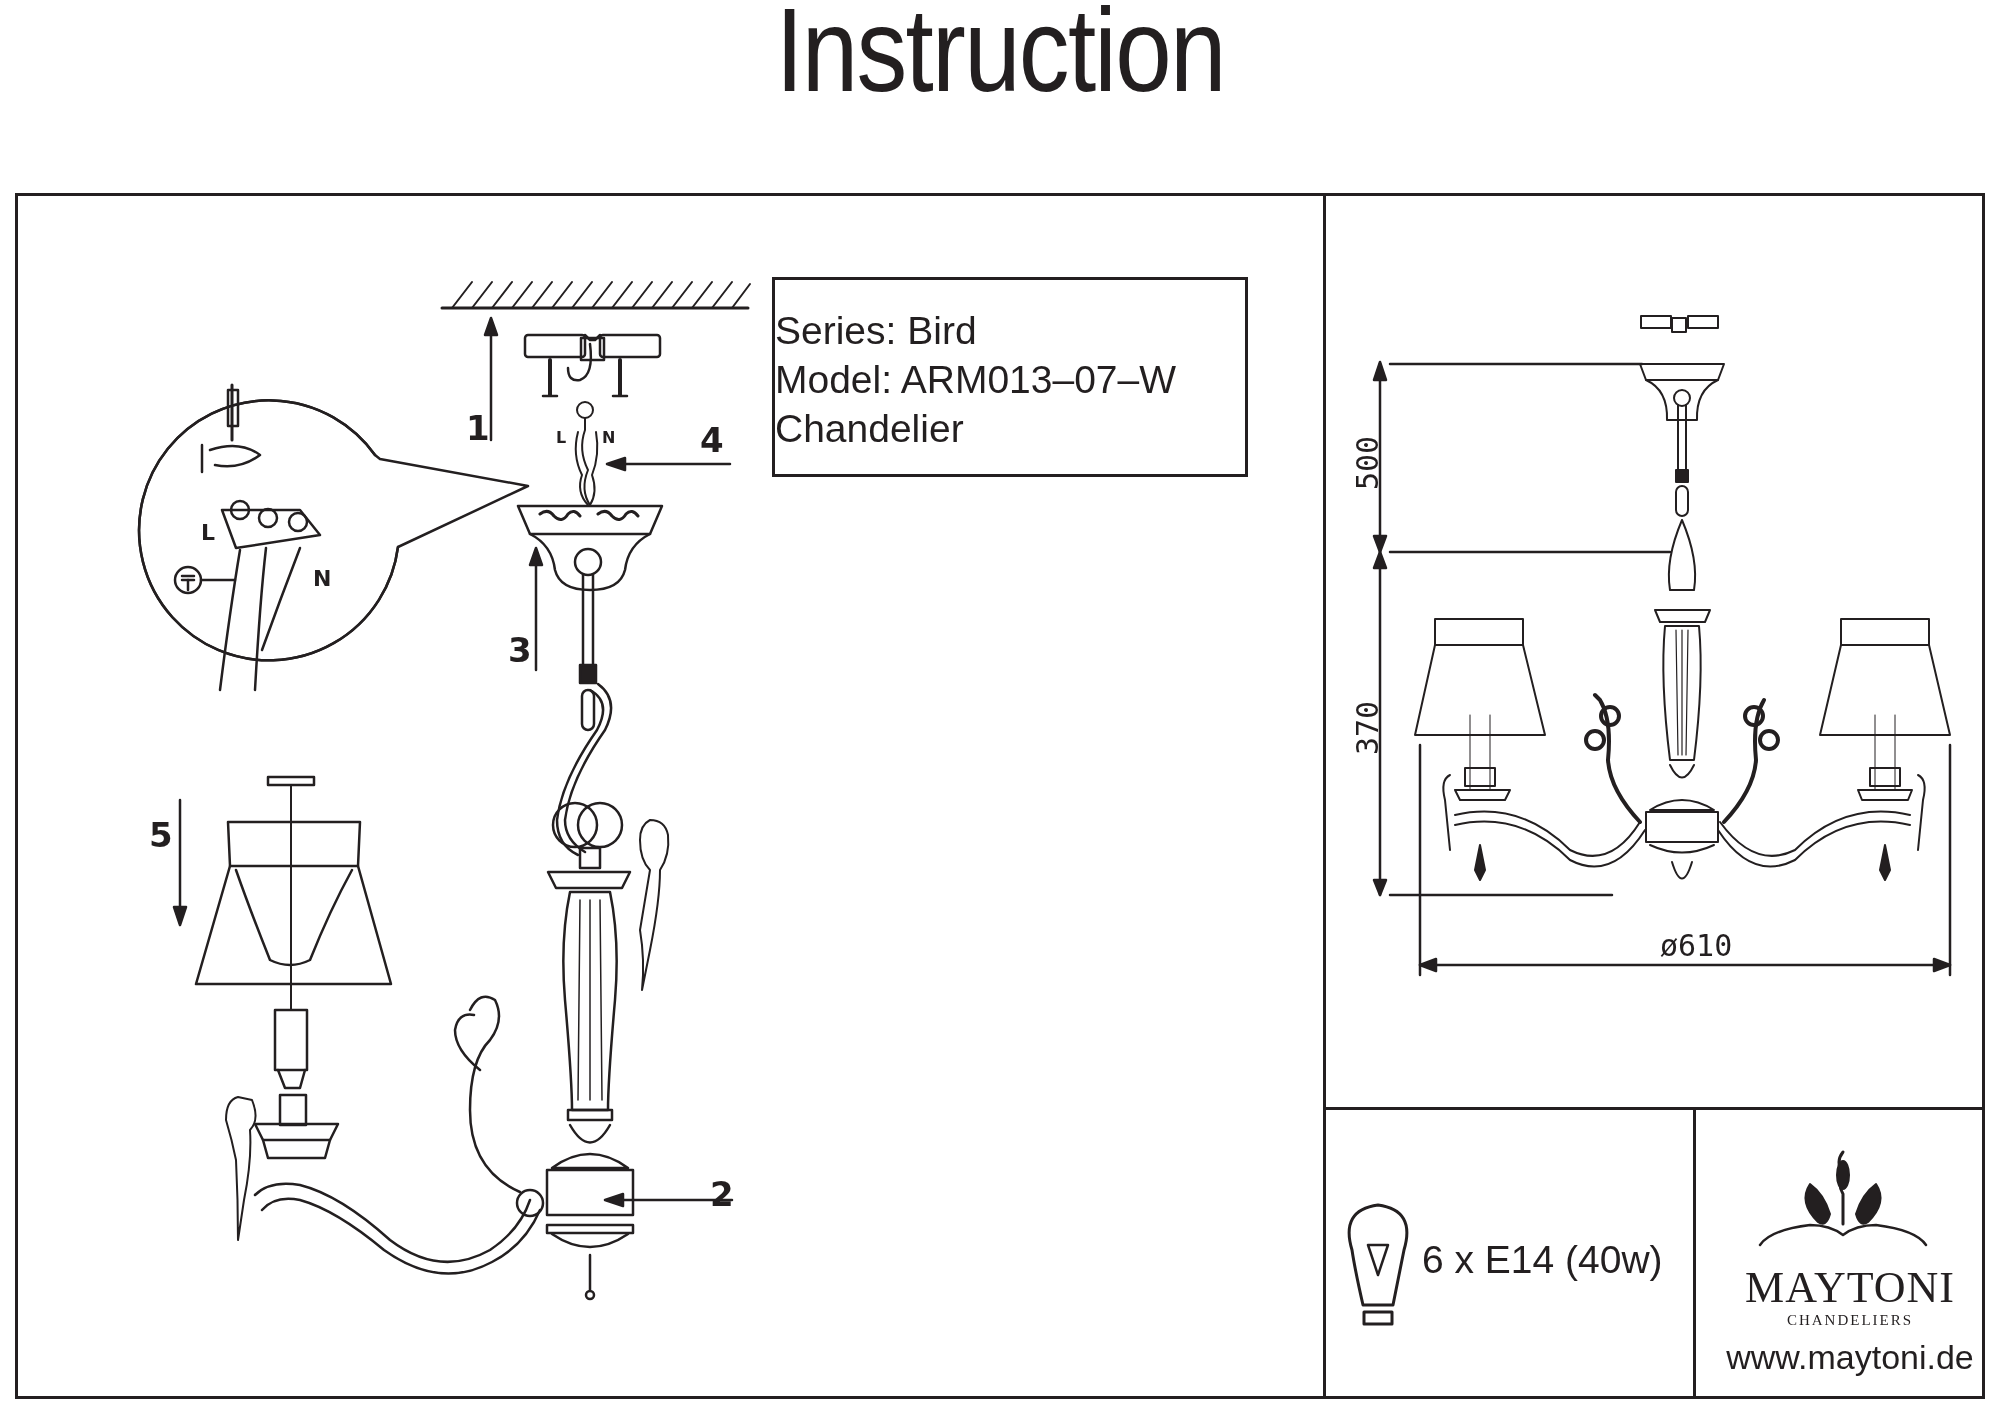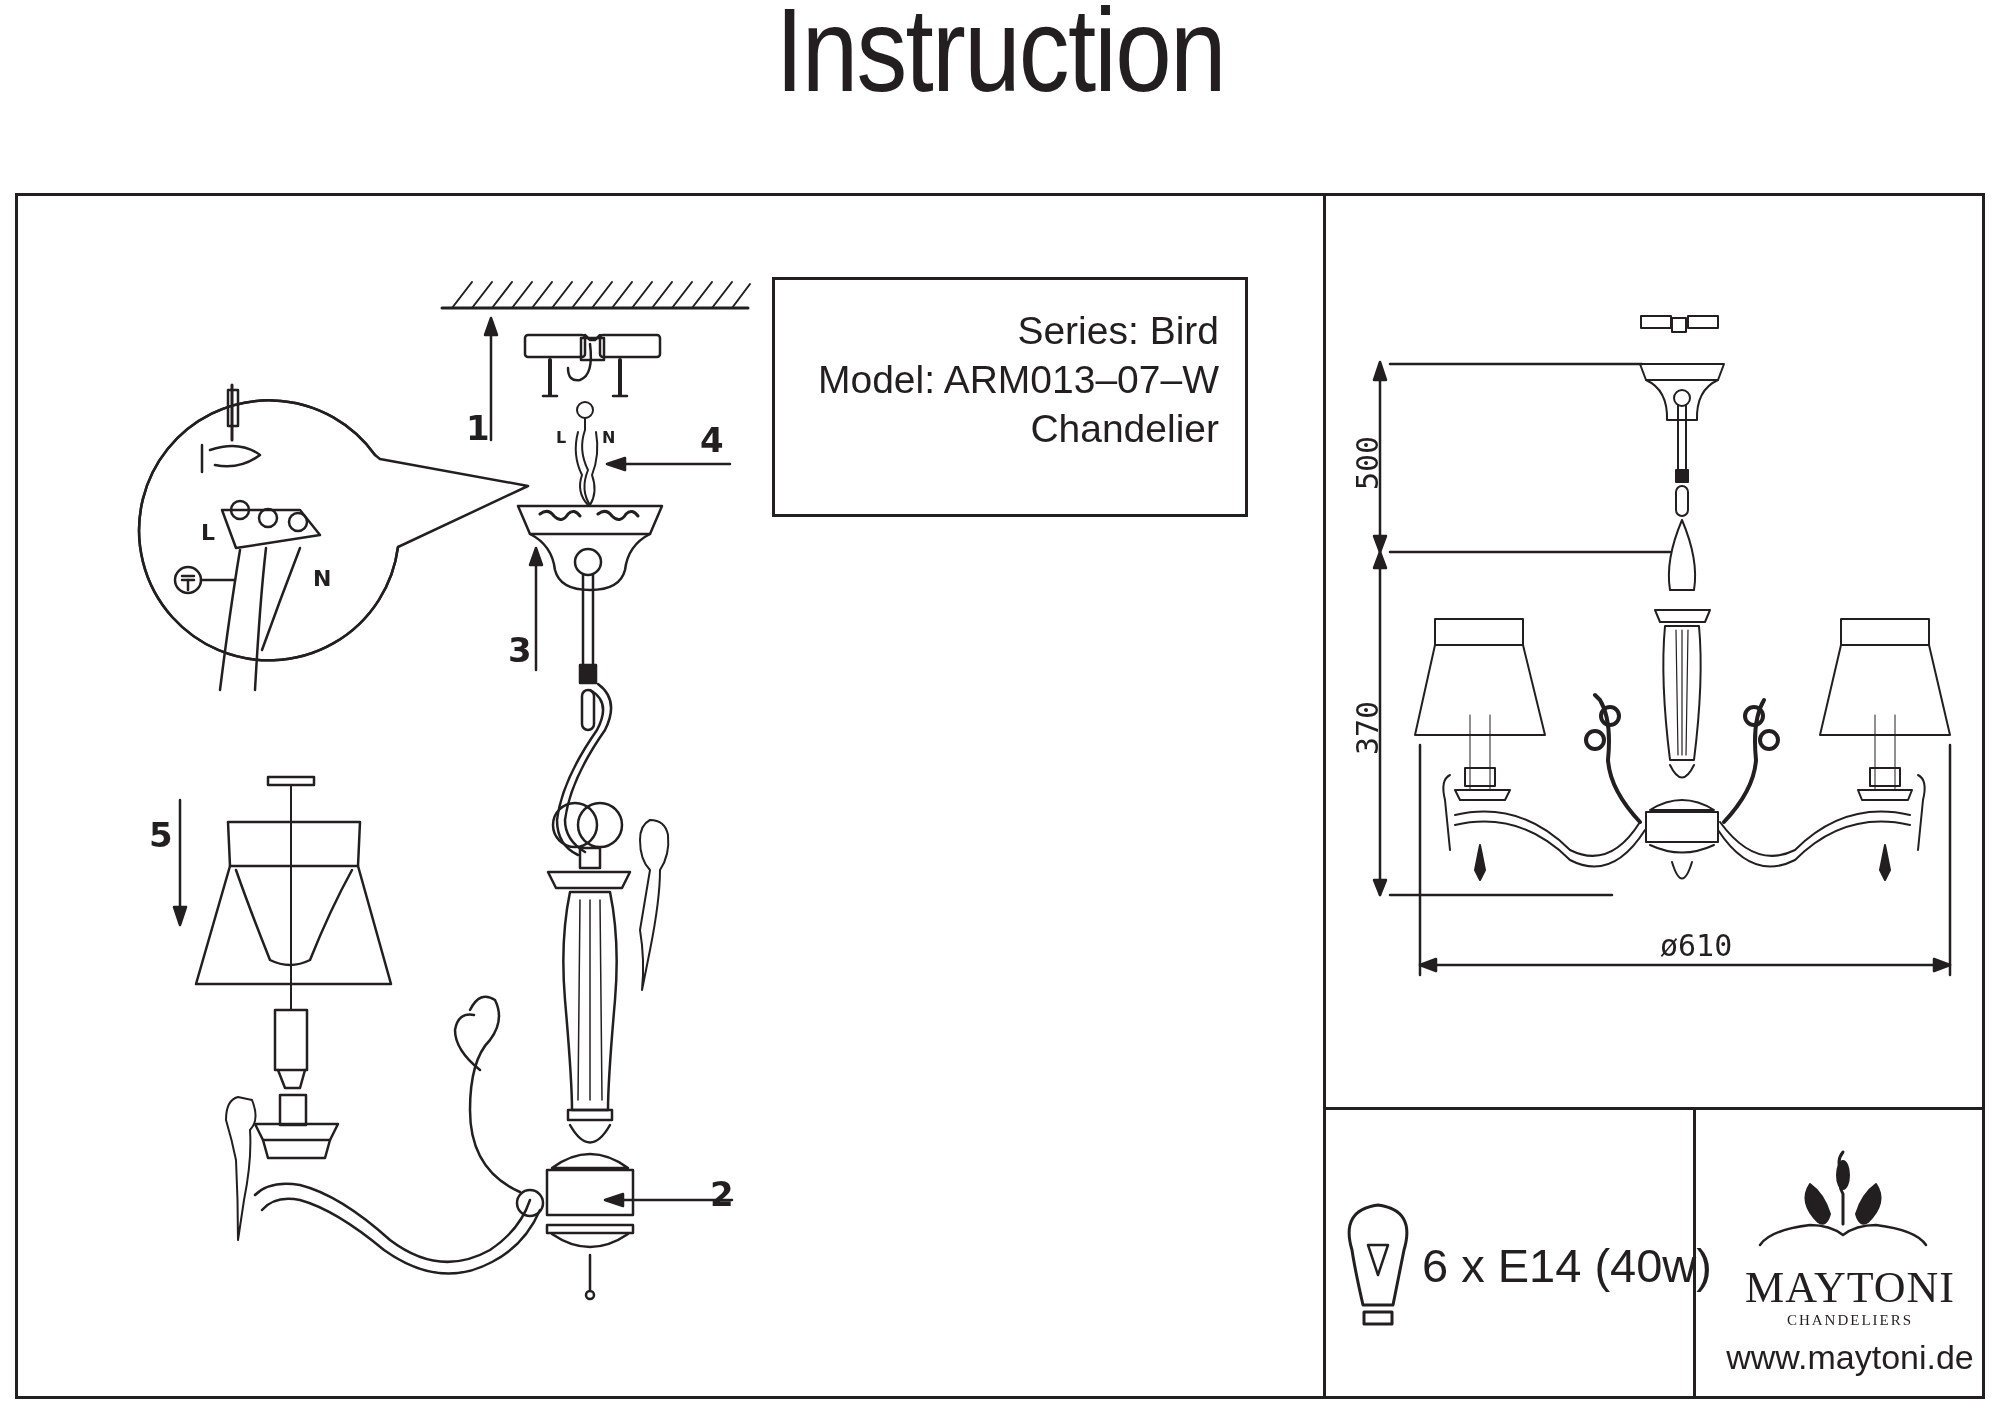--- a/index.html
+++ b/index.html
@@ -4,25 +4,25 @@
 <style>
   html, body { margin:0; padding:0; background:#ffffff; }
   body { width:2000px; height:1414px; position:relative; overflow:hidden;
          font-family:"Liberation Sans", sans-serif; color:#231f20; }
   .title { position:absolute; left:0; width:2000px; top:-18px; text-align:center;
            font-size:118px; letter-spacing:-2px; transform:scaleX(0.86); transform-origin:1000px 0; }
   .frame { position:absolute; left:15px; top:193px; width:1970px; height:1206px;
            border:3px solid #231f20; box-sizing:border-box; }
   .vline { position:absolute; background:#231f20; }
   .hline { position:absolute; background:#231f20; }
-  .infobox { position:absolute; left:772px; top:277px; width:476px; height:240px;
-             border:3px solid #231f20; box-sizing:border-box; text-align:right;
+  .infobox { position:absolute; left:772px; top:277px; width:476px; height:200px;
+             border:3px solid #231f20; box-sizing:border-box; 
              padding:26px 26px 16px 0; font-size:39px; line-height:49px; }
   .infobox div { white-space:nowrap; }
-  .bulb-text { position:absolute; left:1422px; top:1238px; font-size:47px; white-space:nowrap; }
+  .bulb-text { position:absolute; left:1422px; top:1238px; font-size:39px; white-space:nowrap; }
   .brand-name { position:absolute; left:1690px; width:320px; top:1262px; text-align:center;
                 font-family:"Liberation Serif", serif; font-size:44px; letter-spacing:1px; }
   .brand-sub { position:absolute; left:1690px; width:320px; top:1312px; text-align:center;
                font-family:"Liberation Serif", serif; font-size:15px; letter-spacing:2px; }
   .brand-url { position:absolute; left:1690px; width:320px; top:1338px; text-align:center;
                font-size:34px; }
   .step { position:absolute; font-weight:bold; font-size:34px; font-family:"DejaVu Sans", sans-serif; }
   .dim { position:absolute; font-family:"DejaVu Sans Mono", monospace; font-size:30px; color:#231f20; }
   svg { position:absolute; left:0; top:0; }
   .wl { font-family:"DejaVu Sans", sans-serif; font-weight:bold; font-size:22px; }

